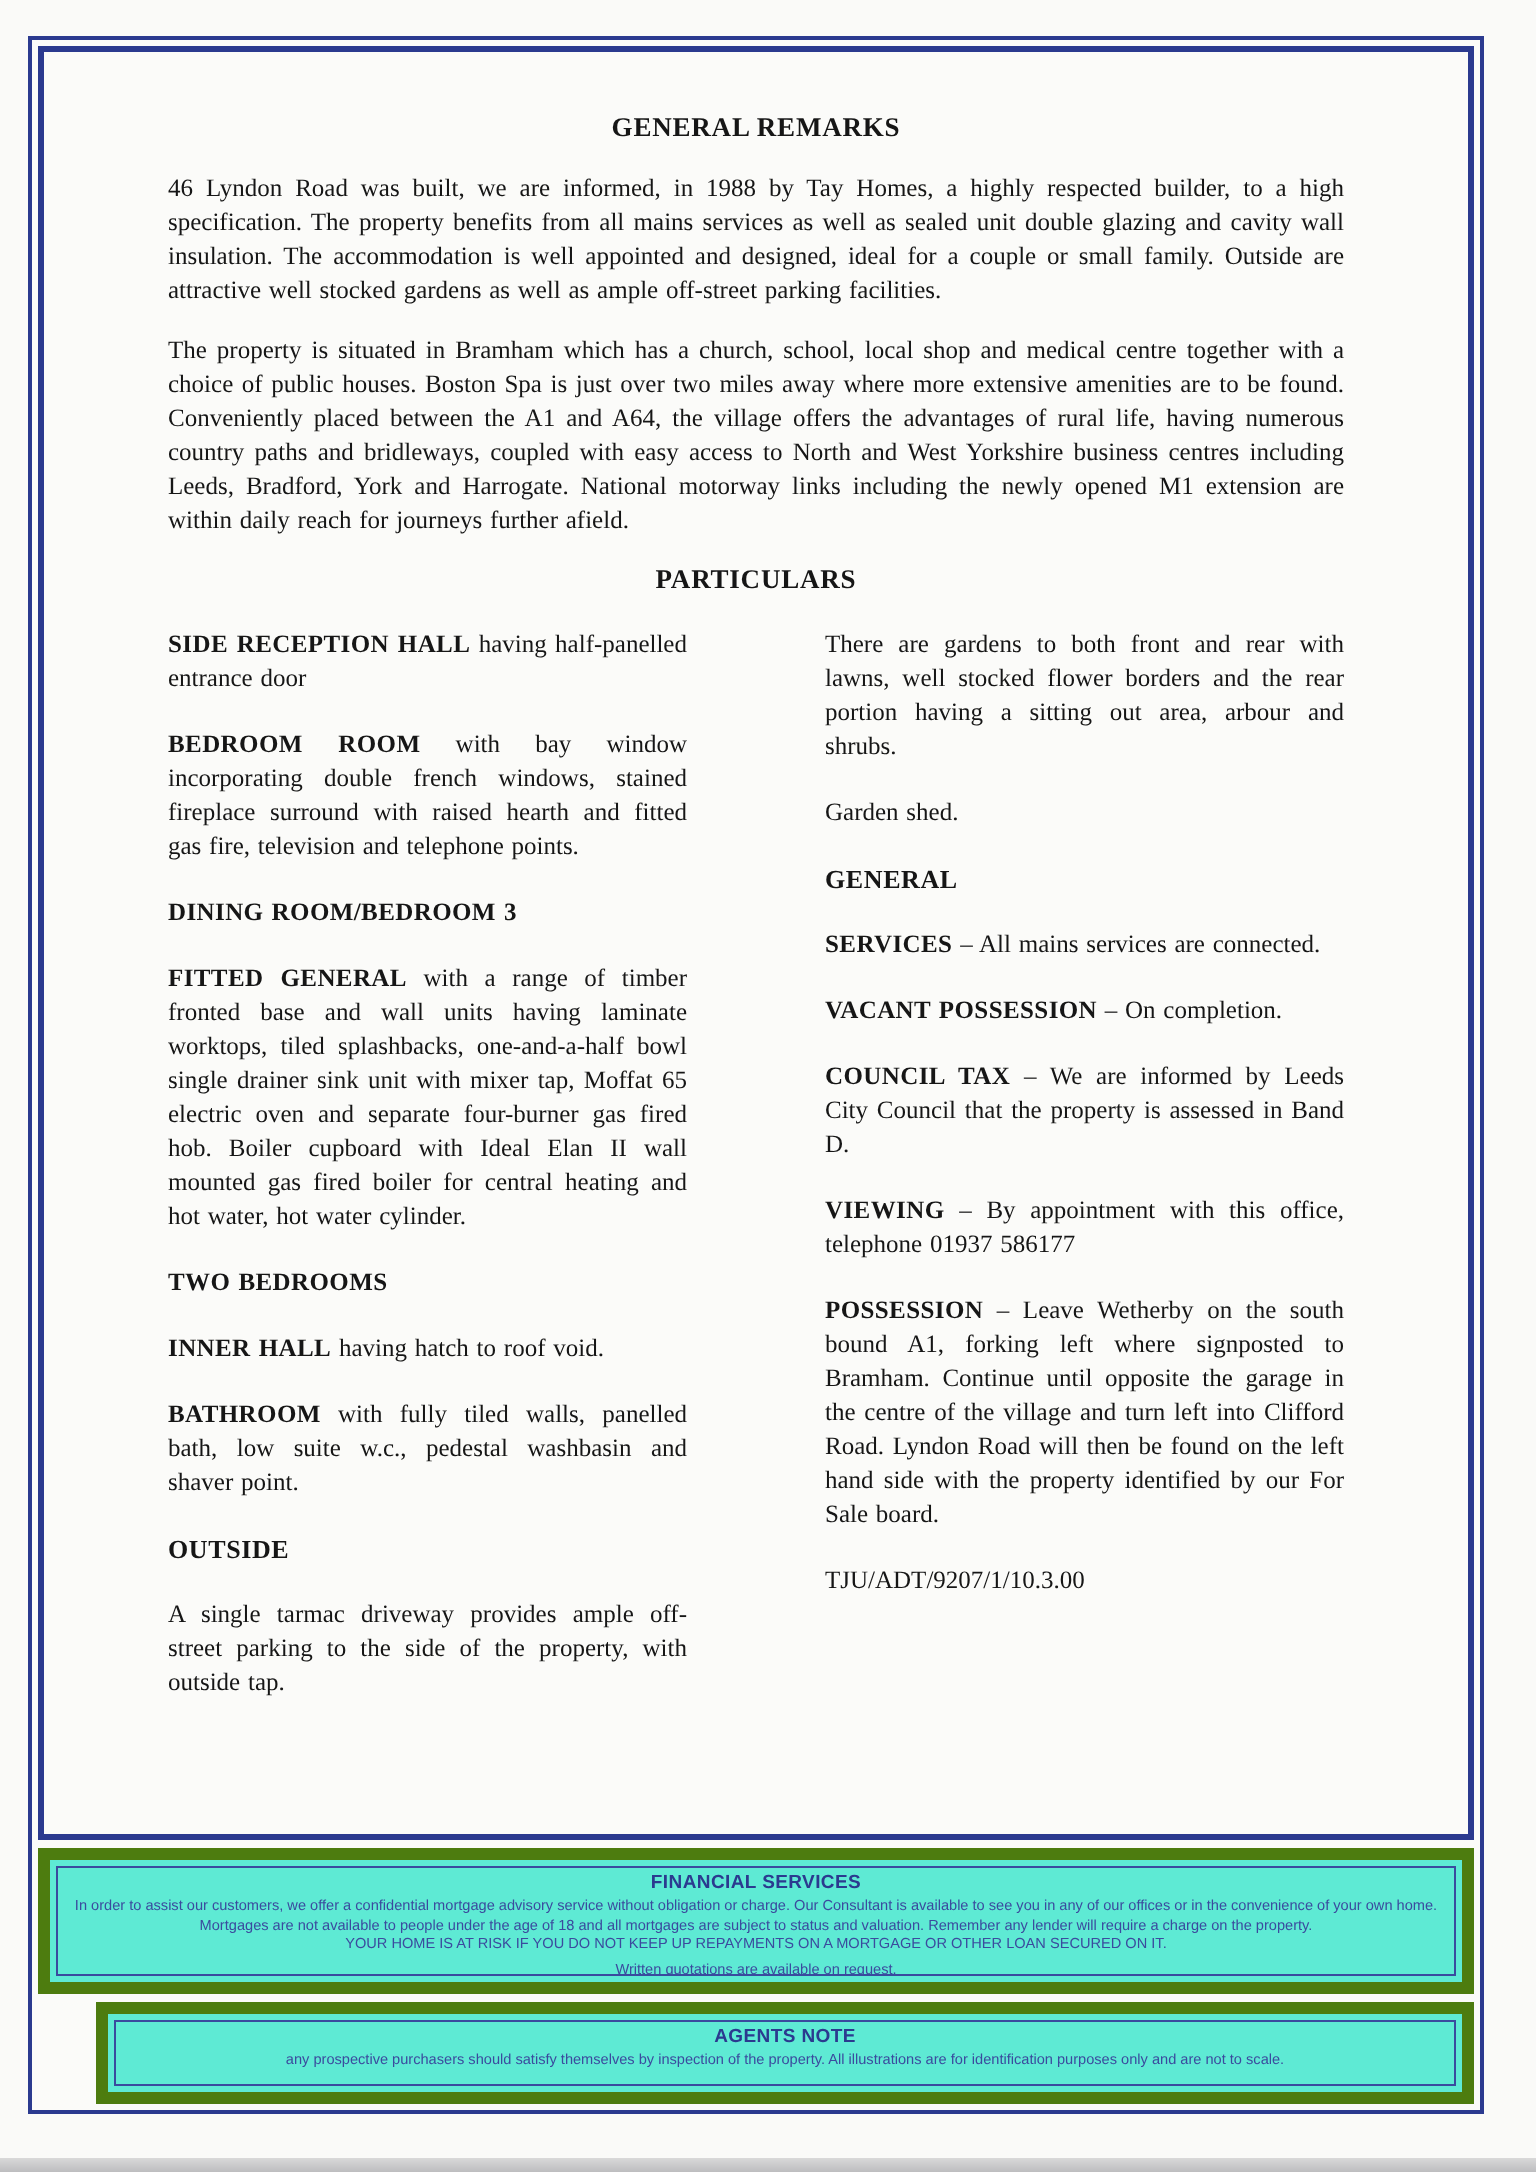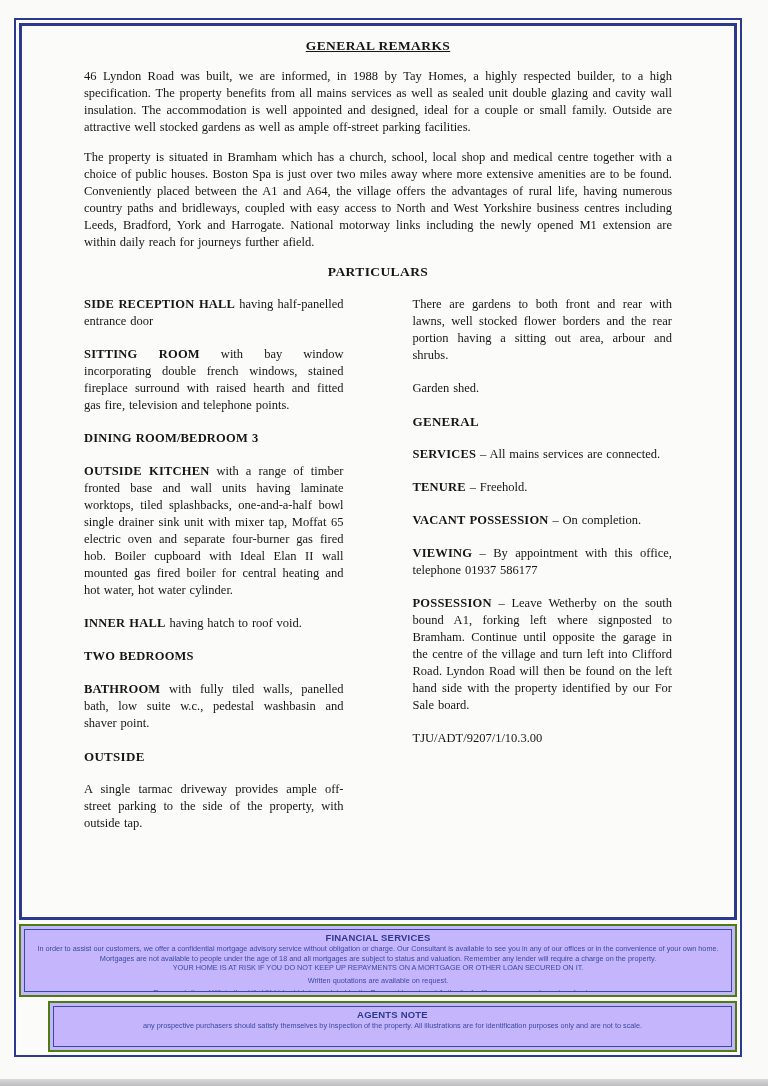--- a/index.html
+++ b/index.html
@@ -29,21 +29,21 @@
     padding: 12px 62px 0 62px;
     overflow: hidden;
   }
   .section-title {
     font-size: 13.5px;
     font-weight: bold;
     text-align: center;
     letter-spacing: 0.4px;
     margin: 13px 0 14px 0;
   }
-  .section-title.first { margin-top: 0; text-decoration: underline; }
+  .section-title.first { margin-top: 18px; }
   .remarks {
     font-size: 12.5px;
     line-height: 17px;
     text-align: justify;
     margin: 12px 0 13px 0;
     word-spacing: 0.06em;
   }
   .columns {
     display: flex;
     gap: 69px;
@@ -59,25 +59,25 @@
   }
   .col p.col-heading {
     text-align: left;
     font-weight: bold;
     font-size: 13px;
     letter-spacing: 0.3px;
   }
   .col .term { font-weight: bold; letter-spacing: 0.2px; }
   .notice-box {
     box-sizing: border-box;
-    border: 2px solid #4d7c0f;
+    border: 6px solid #4d7c0f;
     margin-top: 4px;
     padding: 3px;
     flex: 0 0 auto;
-    background: #c4b5fd;
+    background: #5eead4;
   }
   .notice-box.financial { height: 73px; }
   .notice-box.agents { height: 51px; margin-left: 29px; }
   .notice-inner {
     box-sizing: border-box;
     height: 100%;
     border: 1px solid #3a4a9e;
     text-align: center;
     font-family: "Liberation Sans", sans-serif;
     color: #3b4b9e;
@@ -113,36 +113,36 @@
 
     <p class="remarks"><span class="term">46 Lyndon Road</span><span> was built, we are informed, in 1988 by Tay Homes, a highly respected builder, to a high specification. The property benefits from all mains services as well as sealed unit double glazing and cavity wall insulation. The accommodation is well appointed and designed, ideal for a couple or small family. Outside are attractive well stocked gardens as well as ample off-street parking facilities.</span></p>
 
     <p class="remarks">The property is situated in Bramham which has a church, school, local shop and medical centre together with a choice of public houses. Boston Spa is just over two miles away where more extensive amenities are to be found. Conveniently placed between the A1 and A64, the village offers the advantages of rural life, having numerous country paths and bridleways, coupled with easy access to North and West Yorkshire business centres including Leeds, Bradford, York and Harrogate. National motorway links including the newly opened M1 extension are within daily reach for journeys further afield.</p>
 
     <div class="section-title">PARTICULARS</div>
 
     <div class="columns">
       <div class="col" id="col-left">
           <p><span class="term">SIDE RECEPTION HALL</span> having half-panelled entrance door</p>
-          <p><span class="term">SITTING ROOM</span> with bay window incorporating double french windows, stained fireplace surround with raised hearth and fitted gas fire, television and telephone points.</p>
+          <p><span class="term">BEDROOM ROOM</span> with bay window incorporating double french windows, stained fireplace surround with raised hearth and fitted gas fire, television and telephone points.</p>
           <p><span class="term">DINING ROOM/BEDROOM 3</span></p>
-          <p><span class="term">OUTSIDE KITCHEN</span> with a range of timber fronted base and wall units having laminate worktops, tiled splashbacks, one-and-a-half bowl single drainer sink unit with mixer tap, Moffat 65 electric oven and separate four-burner gas fired hob. Boiler cupboard with Ideal Elan II wall mounted gas fired boiler for central heating and hot water, hot water cylinder.</p>
+          <p><span class="term">FITTED GENERAL</span> with a range of timber fronted base and wall units having laminate worktops, tiled splashbacks, one-and-a-half bowl single drainer sink unit with mixer tap, Moffat 65 electric oven and separate four-burner gas fired hob. Boiler cupboard with Ideal Elan II wall mounted gas fired boiler for central heating and hot water, hot water cylinder.</p>
+          <p><span class="term">TWO BEDROOMS</span></p>
           <p><span class="term">INNER HALL</span> having hatch to roof void.</p>
-          <p><span class="term">TWO BEDROOMS</span></p>
           <p><span class="term">BATHROOM</span> with fully tiled walls, panelled bath, low suite w.c., pedestal washbasin and shaver point.</p>
           <p class="col-heading">OUTSIDE</p>
           <p>A single tarmac driveway provides ample off-street parking to the side of the property, with outside tap.</p>
         </div>
       <div class="col" id="col-right">
           <p>There are gardens to both front and rear with lawns, well stocked flower borders and the rear portion having a sitting out area, arbour and shrubs.</p>
           <p>Garden shed.</p>
           <p class="col-heading">GENERAL</p>
           <p><span class="term">SERVICES</span> – All mains services are connected.</p>
-          <p><span class="term">TENURE</span> – Freehold.</p>
           <p><span class="term">VACANT POSSESSION</span> – On completion.</p>
+          <p><span class="term">COUNCIL TAX</span> – We are informed by Leeds City Council that the property is assessed in Band D.</p>
           <p><span class="term">VIEWING</span> – By appointment with this office, telephone 01937 586177</p>
           <p><span class="term">POSSESSION</span> – Leave Wetherby on the south bound A1, forking left where signposted to Bramham. Continue until opposite the garage in the centre of the village and turn left into Clifford Road. Lyndon Road will then be found on the left hand side with the property identified by our For Sale board.</p>
           <p>TJU/ADT/9207/1/10.3.00</p>
         </div>
     </div>
   </div>
 
   <div class="notice-box financial">
     <div class="notice-inner" id="financial-inner">
       <div class="notice-title">FINANCIAL SERVICES</div>

